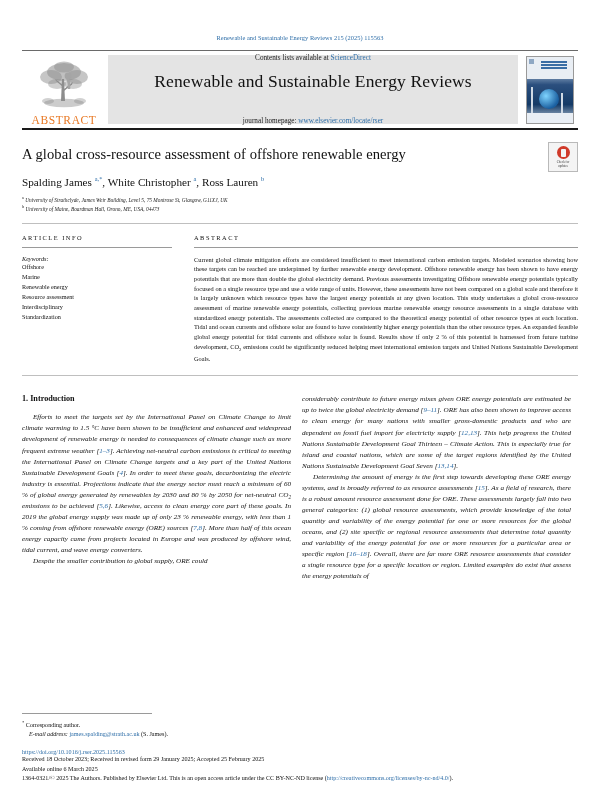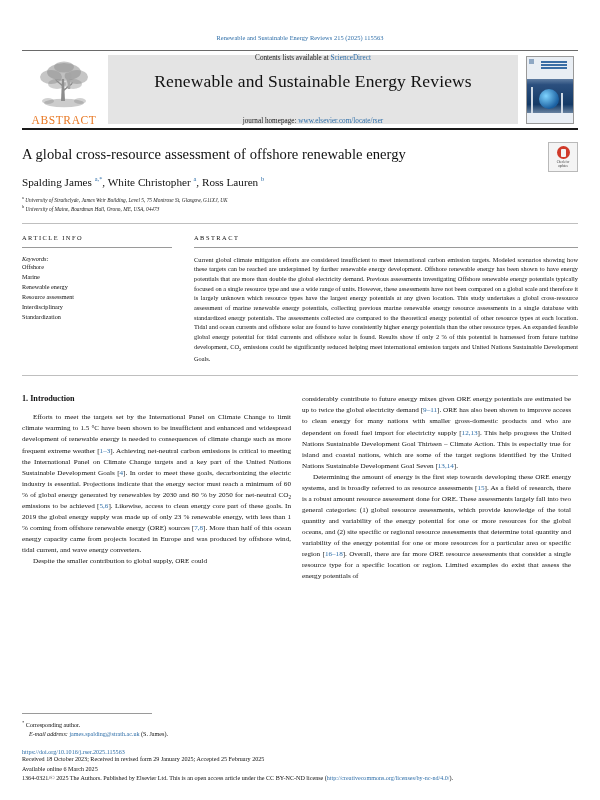--- a/index.html
+++ b/index.html
@@ -176,20 +176,21 @@
     color: #111;
   }
   p.body {
     font-size: 7.15px;
     line-height: 1.545;
     text-align: justify;
     margin: 0;
     text-indent: 11px;
     color: #111;
     letter-spacing: -.01px;
+    font-style: italic;
   }
   p.body + p.body { margin-top: 0; }
   p.body sub { font-size: 5.2px; }
   .ref { color: #2e6ea8; }
 
   
   .footer-wrap {
     position: absolute;
     left: 22px; right: 22px;
     bottom: 16px;

